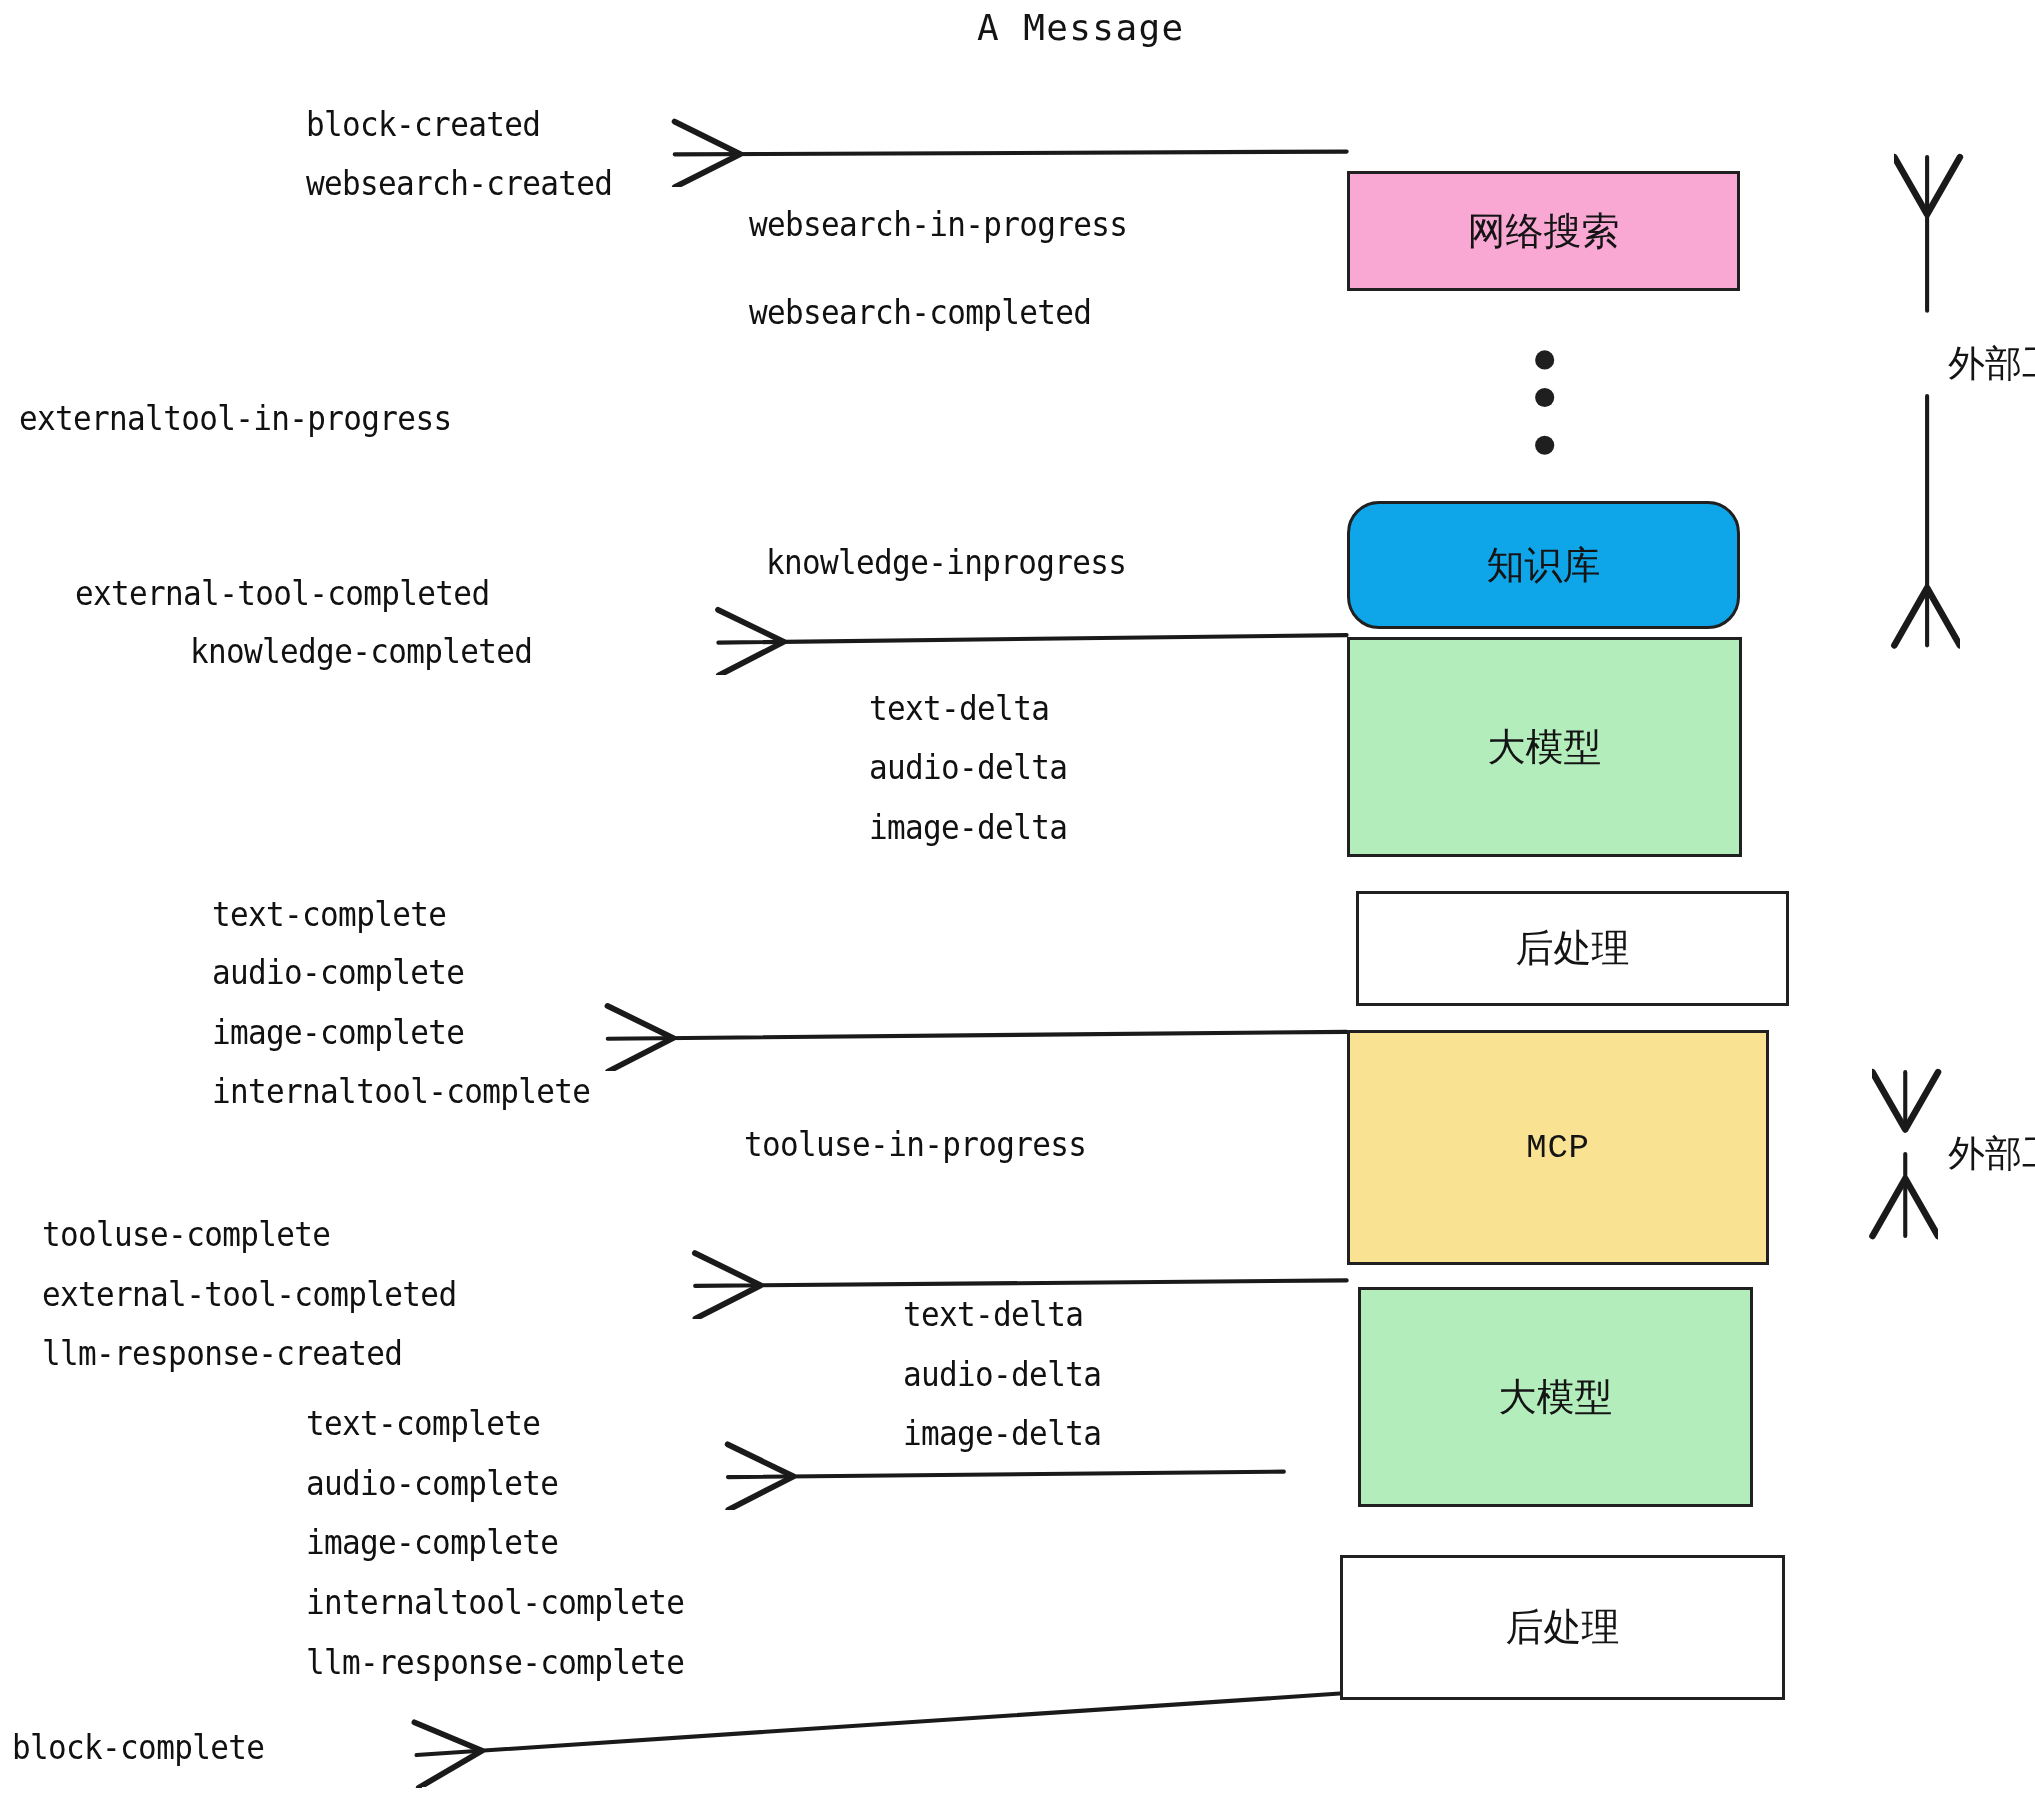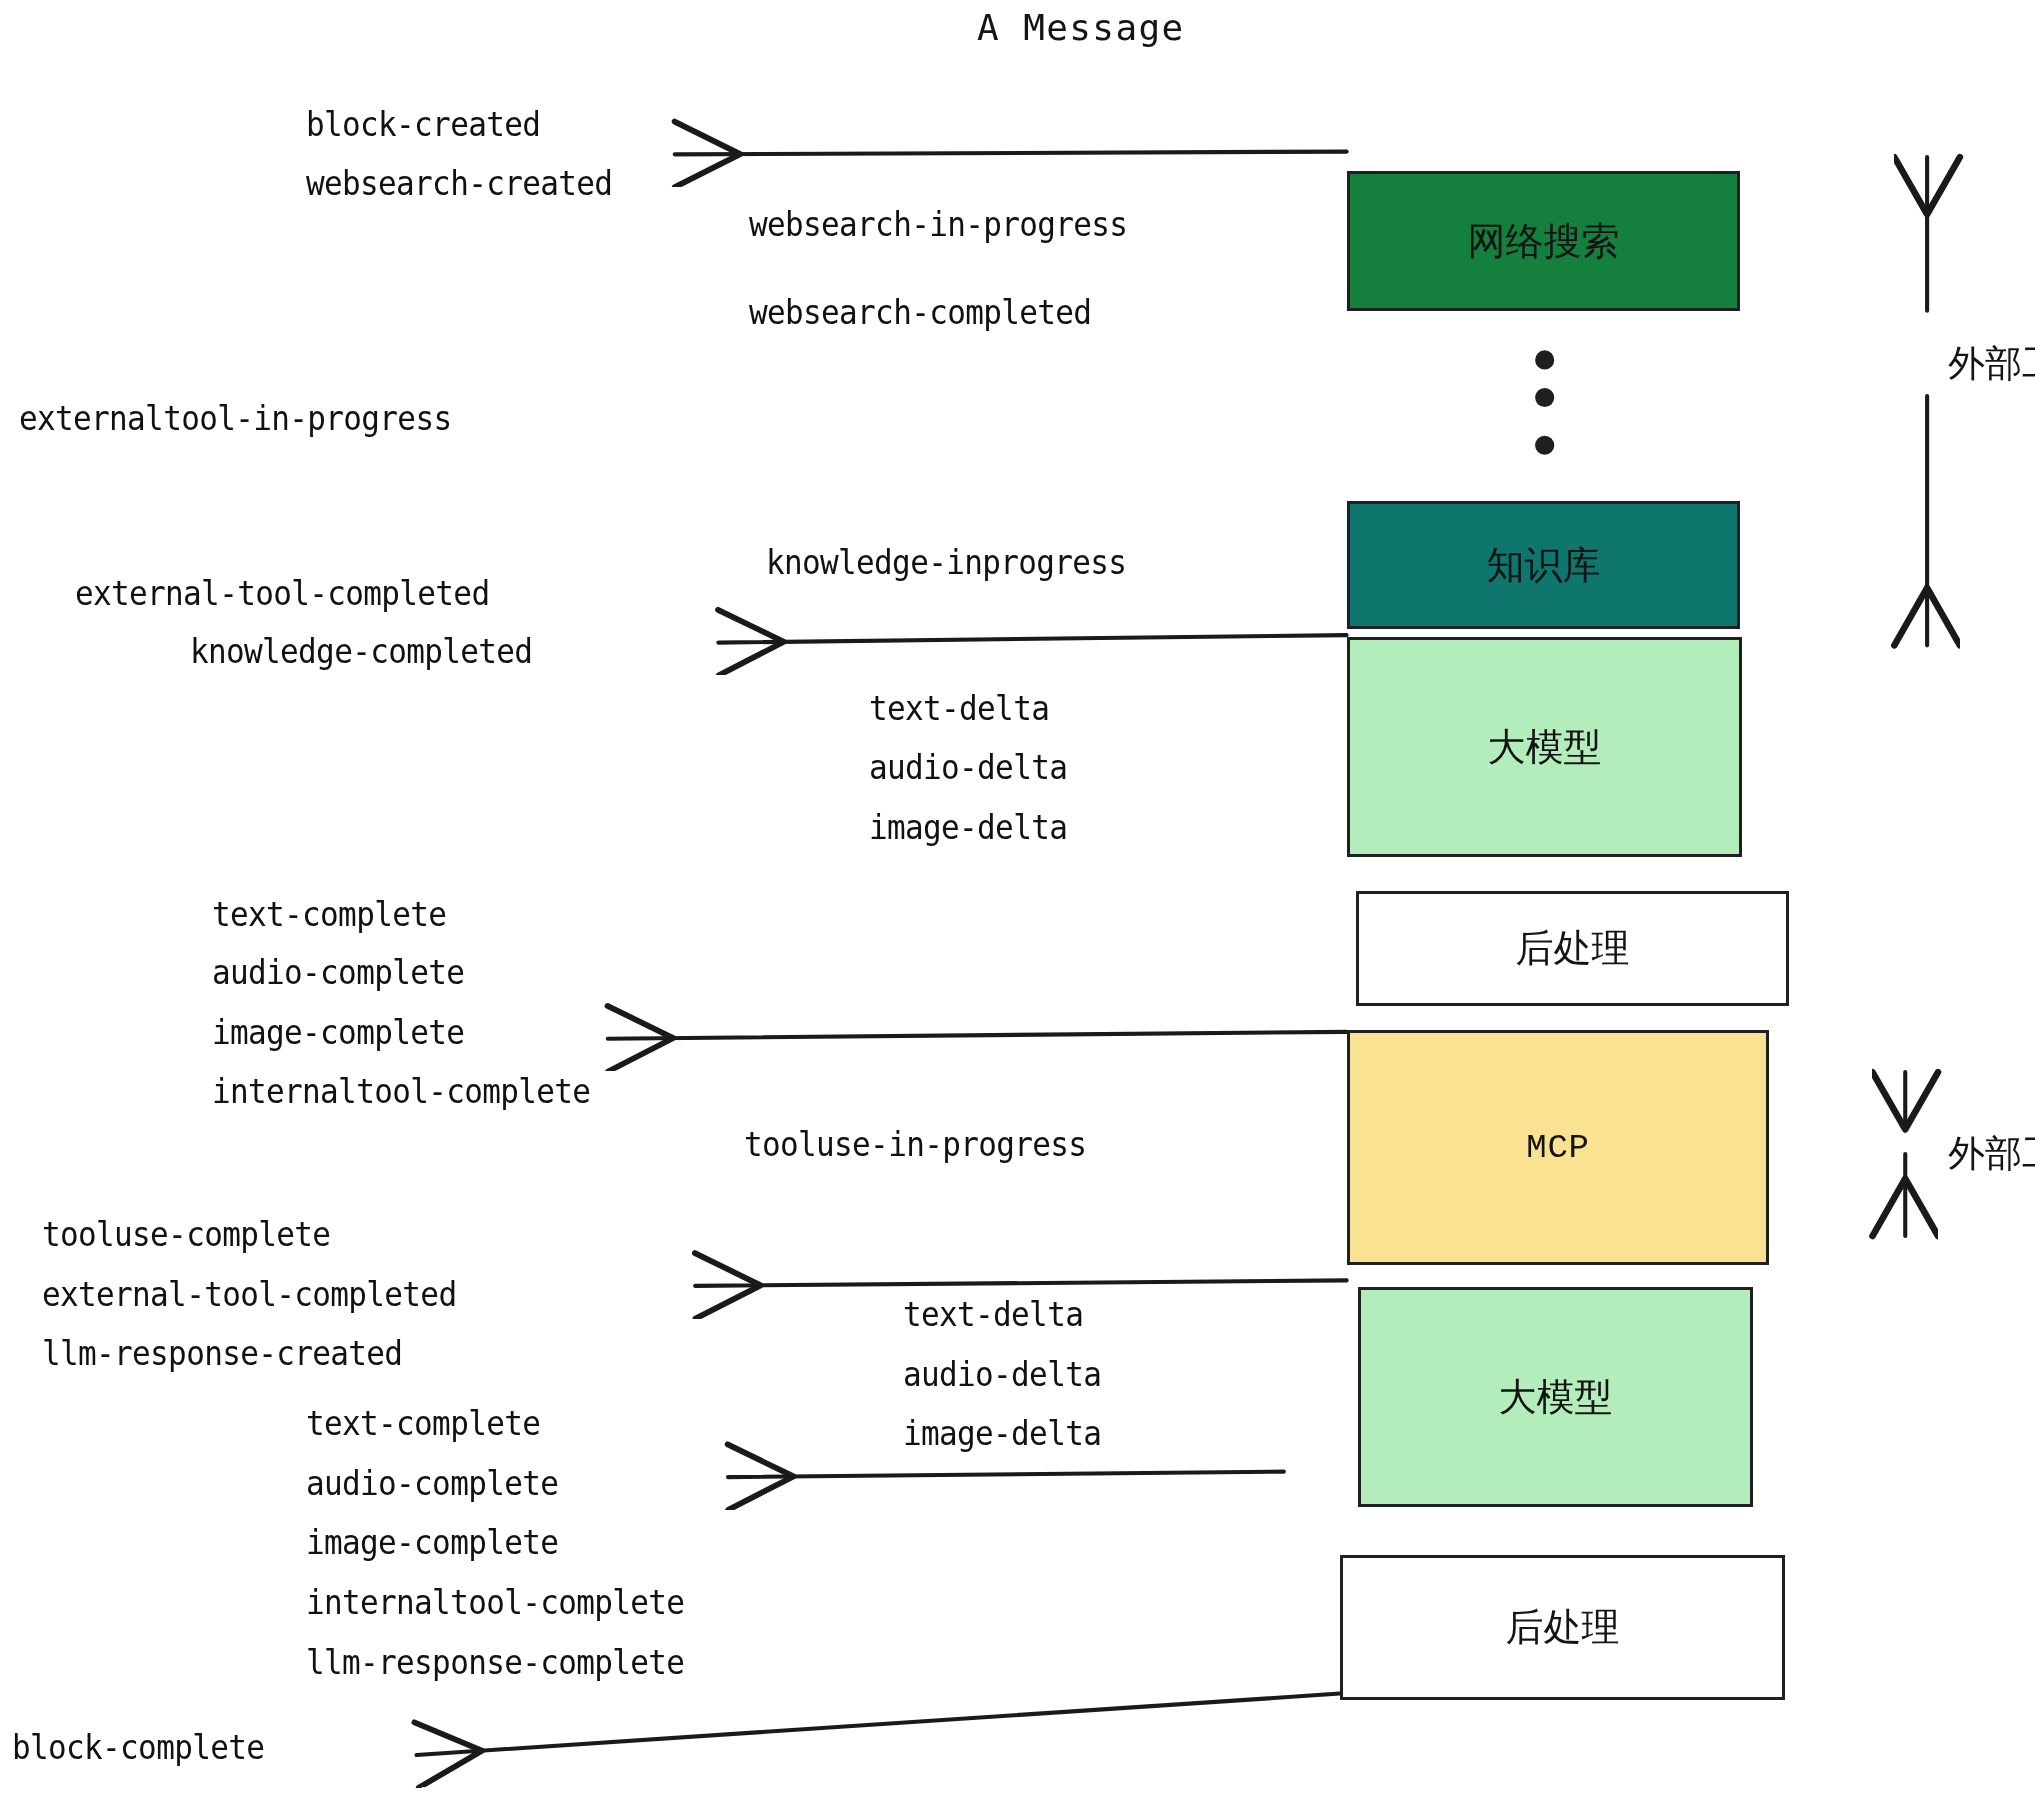--- a/index.html
+++ b/index.html
@@ -79,24 +79,24 @@
       </g>
     <g id="range-group">
         <line x1="2822" y1="455" x2="2822" y2="230" stroke="#1a1a1a" stroke-width="6" stroke-linecap="round" marker-end="url(#ahu)"></line>
         <line x1="2822" y1="580" x2="2822" y2="945" stroke="#1a1a1a" stroke-width="6" stroke-linecap="round" marker-end="url(#ahu)"></line>
         <line x1="2790" y1="1655" x2="2790" y2="1570" stroke="#1a1a1a" stroke-width="6" stroke-linecap="round" marker-end="url(#ahu)"></line>
         <line x1="2790" y1="1690" x2="2790" y2="1810" stroke="#1a1a1a" stroke-width="6" stroke-linecap="round" marker-end="url(#ahu)"></line>
       </g>
   </svg>
 
   <div id="node-layer">
-      <div class="node" style="left: 1347px; top: 171px; width: 393px; height: 140px; background: #15803d;">
+      <div class="node" style="left: 1347px; top: 171px; width: 393px; height: 120px; background: #f9a8d4;">
         <div class="boxlabel" style="left: 0px; top: 0px; width: 100%; height: 100%;">网络搜索</div>
       </div>
-      <div class="node" style="left: 1347px; top: 501px; width: 393px; height: 128px; background: #0f766e;">
+      <div class="node" style="left: 1347px; top: 501px; width: 393px; height: 128px; background: #0ea5e9; border-radius: 32px;">
         <div class="boxlabel" style="left: 0px; top: 0px; width: 100%; height: 100%;">知识库</div>
       </div>
       <div class="node" style="left: 1347px; top: 637px; width: 395px; height: 220px; background: rgb(179, 237, 188);">
         <div class="boxlabel" style="left: 0px; top: 0px; width: 100%; height: 100%;">大模型</div>
       </div>
       <div class="node" style="left: 1356px; top: 891px; width: 433px; height: 115px; background: rgb(255, 255, 255);">
         <div class="boxlabel" style="left: 0px; top: 0px; width: 100%; height: 100%;">后处理</div>
       </div>
       <div class="node" style="left: 1347px; top: 1030px; width: 422px; height: 235px; background: rgb(250, 226, 147);">
         <div class="boxlabel mcplabel" style="left: 0px; top: 0px; width: 100%; height: 100%; font-family: Liberation Mono, monospace;">MCP</div>

